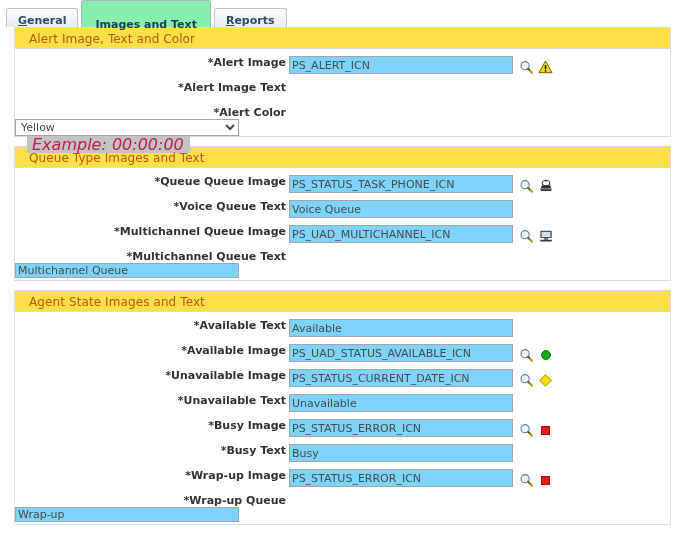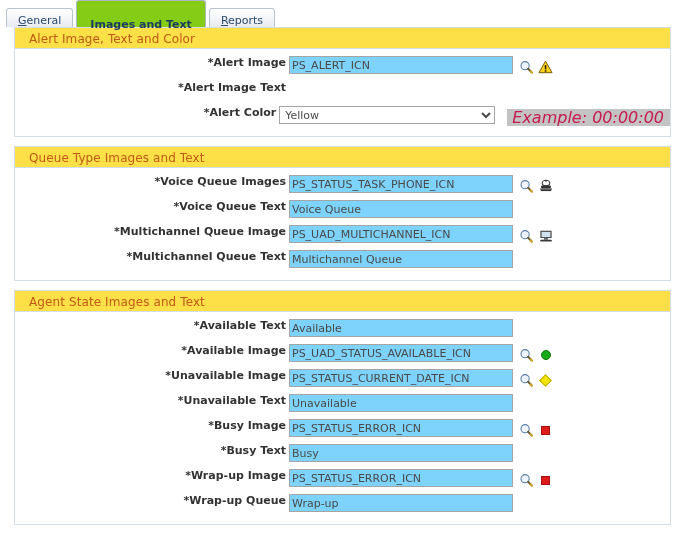--- a/index.html
+++ b/index.html
@@ -30,26 +30,26 @@
     height: 19px;
     line-height: 19px;
     padding: 2px 11px;
     box-sizing: border-box;
     border: 1px solid #b8c4d0;
     border-bottom: none;
     border-radius: 3px 3px 0 0;
     background: linear-gradient(to bottom, #ffffff 0%, #f2f4f7 55%, #e7ebf0 100%);
     color: #2b4a6f;
     font-size: 11px;
-    font-weight: normal;
+    font-weight: bold;
     white-space: nowrap;
     cursor: pointer;
   }
   .tab.active {
-    background: #84cc16;
+    background: #86efac;
     font-weight: bold;
     color: #1e3a5c;
     border-color: #a9b7c6;
     height: 22px;
     line-height: 22px;
     padding: 13px 13px;
   }
   .tab .accel { text-decoration: underline; }
 
   
@@ -77,21 +77,21 @@
     padding: 7px 0 8px 0;
   }
   .spacer { height: 9px; }
 
   
   .row {
     display: flex;
     height: 22px;
     margin-bottom: 3px;
   }
-  .row:last-child { margin-bottom: 0; }
+  .row:last-child { margin-bottom: 0; flex-direction: column; }
   .row .label {
     width: 274px;
     text-align: right;
     padding-right: 3px;
     box-sizing: border-box;
     font-weight: bold;
     font-size: 11px;
     color: #333333;
     white-space: nowrap;
   }
@@ -222,21 +222,21 @@
             <span class="example">Example: 00:00:00</span>
           </div>
         </div>
       </div>
     </div>
     <div class="spacer"></div>
     <div class="group">
       <div class="group-header">Queue Type Images and Text</div>
       <div class="group-body">
         <div class="row">
-          <div class="label">*Voice Queue Images</div>
+          <div class="label">*Queue Queue Image</div>
           <input type="text" class="txt w224" value="PS_STATUS_TASK_PHONE_ICN" style="">
           <div class="after">
             <svg viewBox="0 0 14 14" class="lookup">
               <circle cx="6.1" cy="5.7" r="4.1" fill="#eef4fb" stroke="#5b7fa6" stroke-width="1.1"></circle>
               <path d="M9.1 8.8 L12.4 12.1" stroke="#6b5a2e" stroke-width="2" stroke-linecap="round"></path>
               <path d="M11.6 11.3 L12.9 12.6" stroke="#c9a227" stroke-width="2.2" stroke-linecap="round"></path>
             </svg>
             <span class="ic">
               <svg viewBox="0 0 16 16" width="14" height="14">
                 <ellipse cx="8" cy="4.6" rx="4.3" ry="3.1" fill="none" stroke="#333" stroke-width="1.2"></ellipse>

